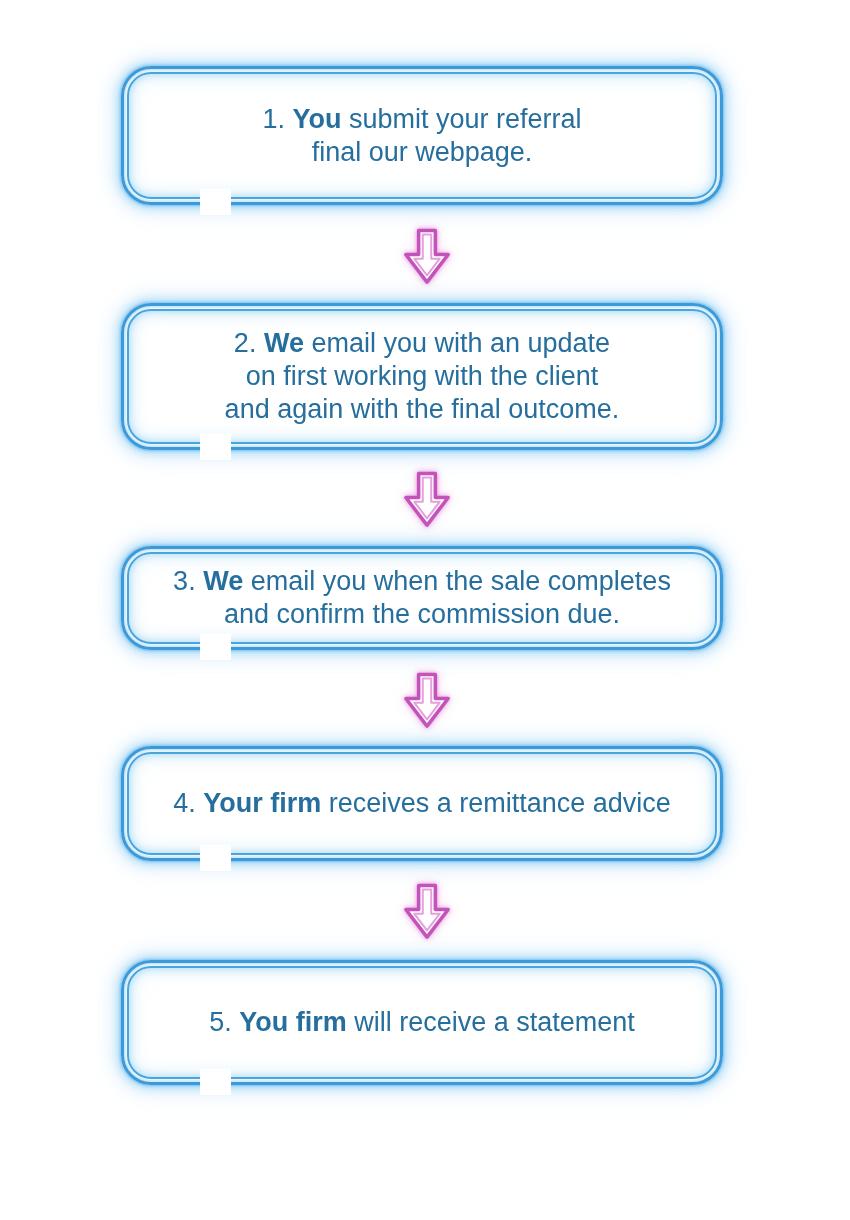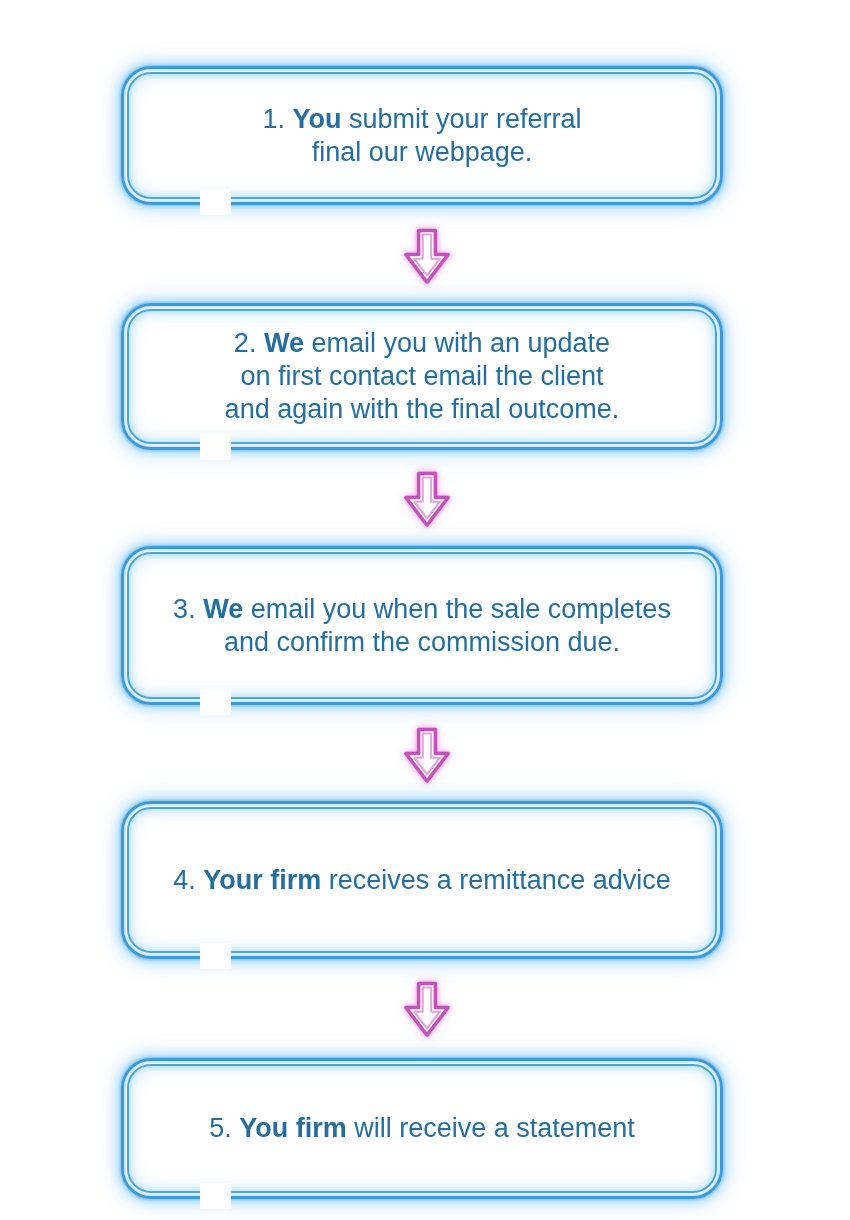--- a/index.html
+++ b/index.html
@@ -54,23 +54,23 @@
     text-align:center;
     color:var(--text,#256e9d);
     font-size:27px;
     line-height:33px;
     letter-spacing:0px;
   }
   .step-text b{font-weight:700;}
   
   .s1{margin-top:66px;height:139px;}
   .s2{height:147px;text-decoration:underline;}
-  .s3{height:159px;}
-  .s4{height:158px;}
-  .s5{height:141px;}
+  .s3{height:104px;}
+  .s4{height:115px;}
+  .s5{height:125px;}
   .connector{
     align-self:center;
     transform:translateX(5px);
     width:50px;height:57px;
     display:flex;align-items:center;justify-content:center;
   }
   .a1{margin-top:23px;margin-bottom:18px;}
   .a2{margin-top:21px;margin-bottom:18px;}
   .a3{margin-top:22px;margin-bottom:17px;}
   .a4{margin-top:22px;margin-bottom:20px;}
@@ -109,21 +109,21 @@
     <svg width="50" height="57" viewBox="0 0 48 58" aria-hidden="true">
       <path class="arrow-outer" d="M15.5 2.5 H32.5 V27 H45.5 L24 55 L2.5 27 H15.5 Z"></path>
       <path class="arrow-inner" d="M19.7 6.7 H28.3 V31.2 H37 L24 48.2 L11 31.2 H19.7 Z"></path>
     </svg>
   </div>
 
   <div class="step s2">
     <div class="step-inner">
       <div class="step-text">
         <div><span>2. </span><b>We</b><span> email you with an update</span></div>
-        <div>on first contact email the client</div>
+        <div>on first working with the client</div>
         <div>and again with the final outcome.</div>
       </div>
     </div>
     <div class="tube-gap"></div>
   </div>
 
   <div class="connector a2">
     <svg width="50" height="57" viewBox="0 0 48 58" aria-hidden="true">
       <path class="arrow-outer" d="M15.5 2.5 H32.5 V27 H45.5 L24 55 L2.5 27 H15.5 Z"></path>
       <path class="arrow-inner" d="M19.7 6.7 H28.3 V31.2 H37 L24 48.2 L11 31.2 H19.7 Z"></path>

